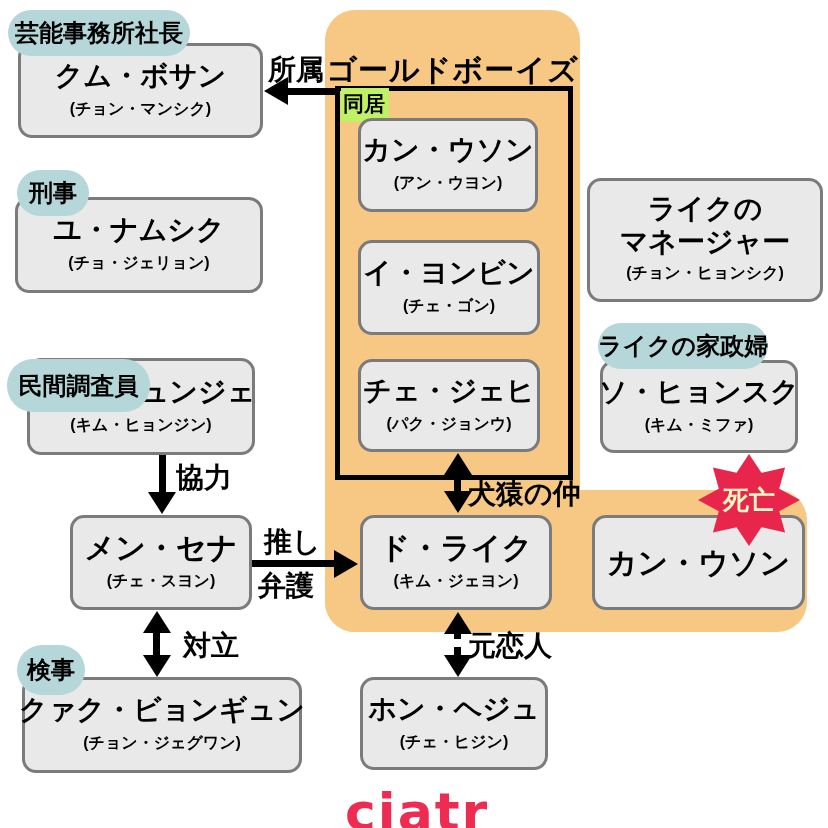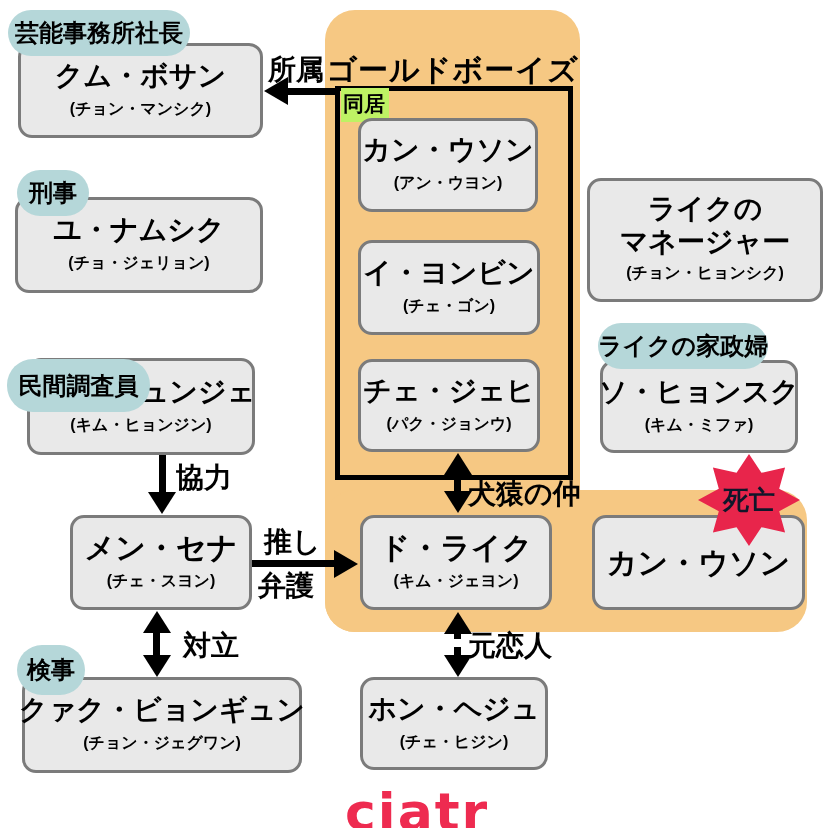--- a/index.html
+++ b/index.html
@@ -45,21 +45,21 @@
   .tri-right{border-top:14px solid transparent;border-bottom:14px solid transparent;border-left:24px solid #000;}
   .tri-up{border-left:14px solid transparent;border-right:14px solid transparent;border-bottom:22px solid #000;}
   .tri-down{border-left:14px solid transparent;border-right:14px solid transparent;border-top:22px solid #000;}
   .rel-label{font-size:28px;font-weight:bold;white-space:nowrap;z-index:3;line-height:32px;}
   
   .burst{
     width:102px;height:92px;background:#E8254B;z-index:5;
     clip-path:polygon(50% 0%,62.2% 20.4%,85.4% 14.6%,79.6% 37.8%,100% 50%,79.6% 62.2%,85.4% 85.4%,62.2% 79.6%,50% 100%,37.8% 79.6%,14.6% 85.4%,20.4% 62.2%,0% 50%,20.4% 37.8%,14.6% 14.6%,37.8% 20.4%);
     display:flex;align-items:center;justify-content:center;
   }
-  .burst span{font-size:26px;font-weight:bold;color:#0f172a;}
+  .burst span{font-size:26px;font-weight:bold;color:#fef9c3;}
   
   .logo{
     font-size:52px;font-weight:800;color:#EE2B50;letter-spacing:2px;z-index:2;
     font-family:"DejaVu Sans","Liberation Sans",sans-serif;
   }
   .z1{z-index:1;} .z2{z-index:2;margin-top:20px;}
 </style>
 </head>
 <body>
 

